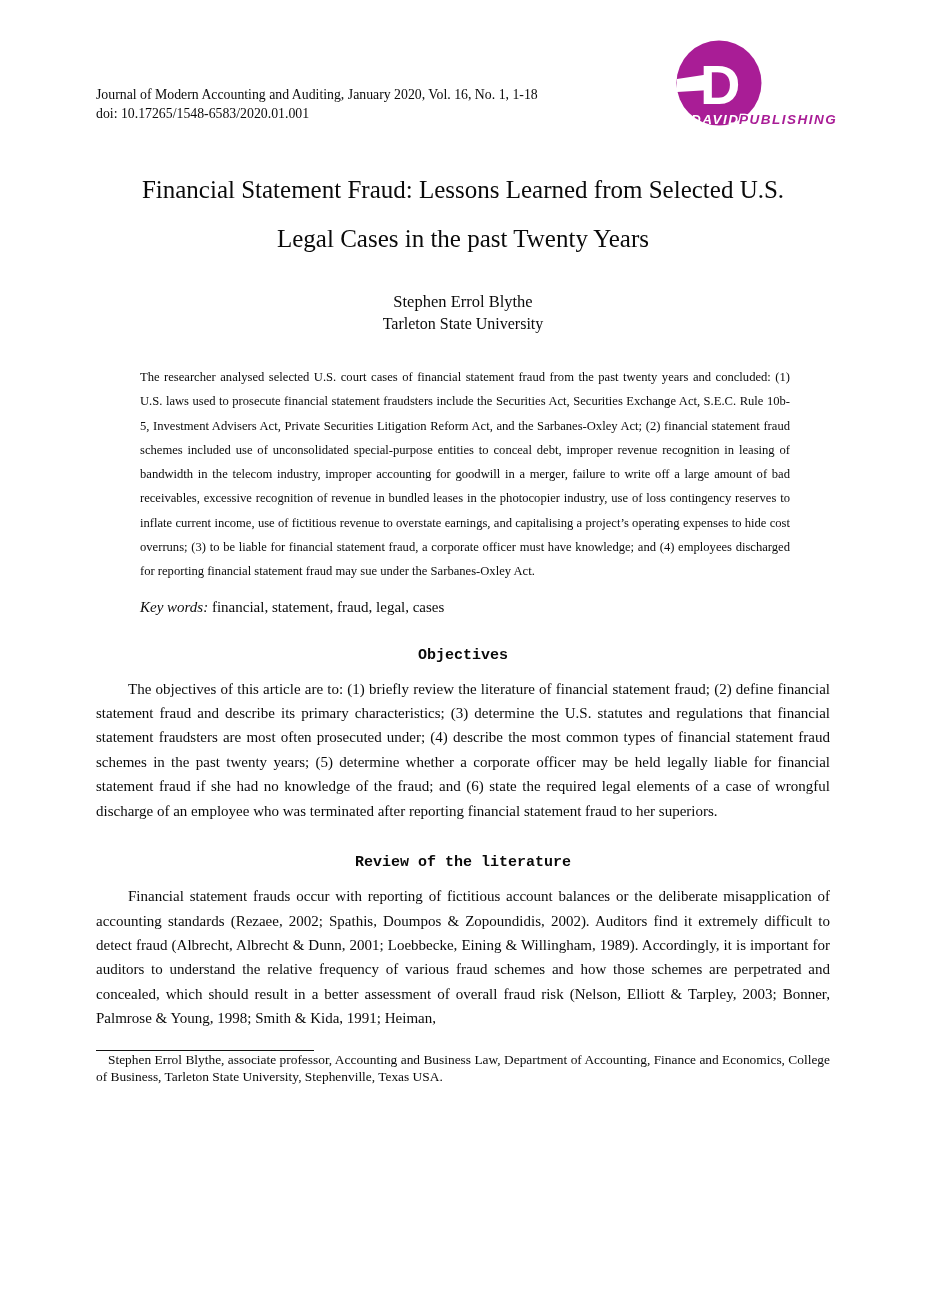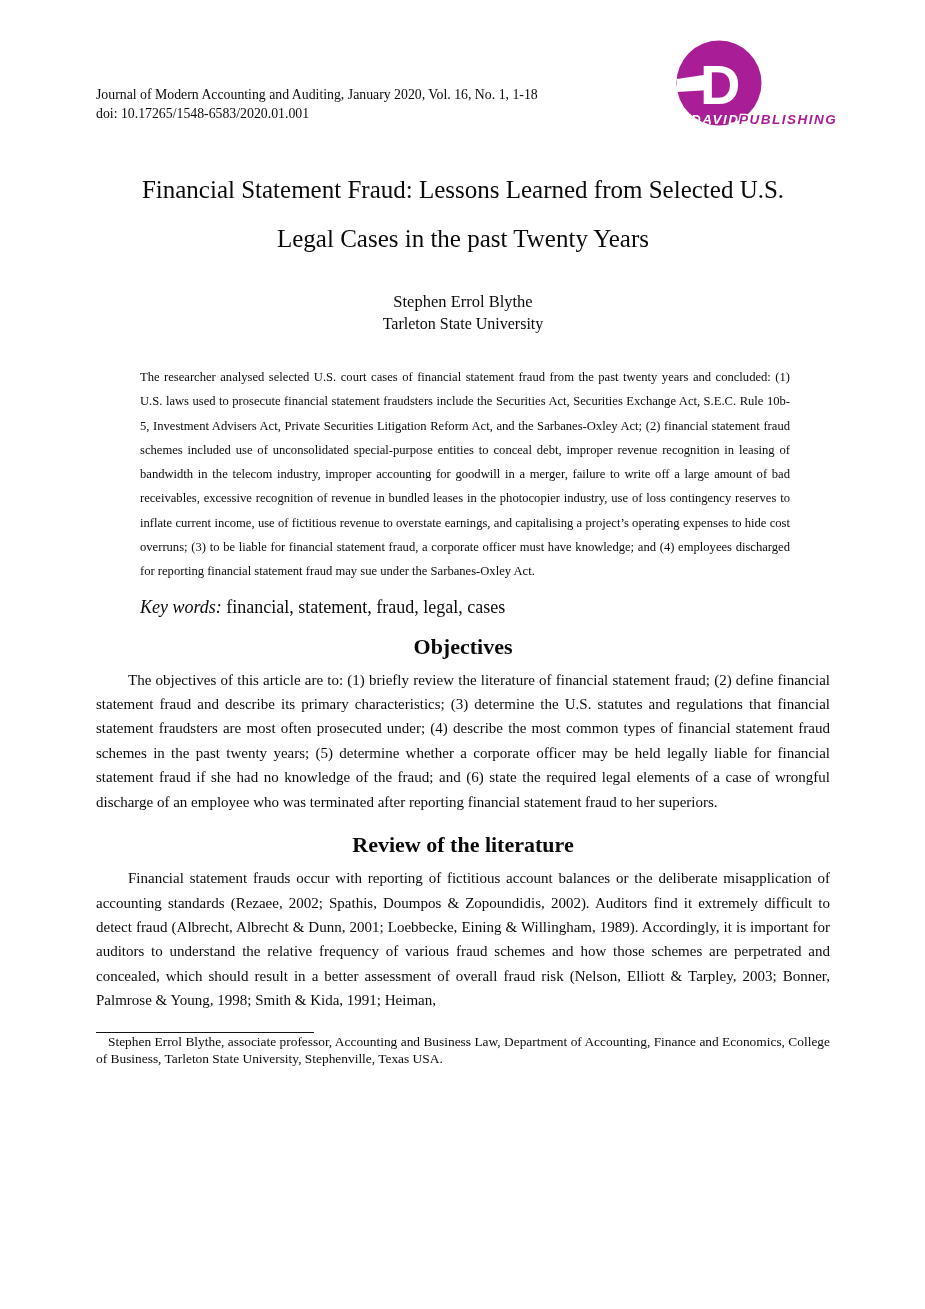--- a/index.html
+++ b/index.html
@@ -51,30 +51,31 @@
     margin-left: 44px;
     margin-right: 40px;
     font-size: 12.6px;
     line-height: 24.3px;
     text-align: justify;
   }
   .keywords {
     margin-top: 14px;
     margin-left: 44px;
     margin-right: 40px;
-    font-size: 18px;
+    font-size: 15px;
     line-height: 18px;
   }
   .keywords .kw-label { font-style: italic; }
   .section-heading {
-    margin-top: 18px;
-    font-size: 22px;
+    margin-top: 27px;
+    font-size: 15px;
     font-weight: bold;
     text-align: center;
     line-height: 25px;
+    font-family: Liberation Mono, monospace;
   }
   .body-paragraph {
     margin-top: 9px;
     font-size: 15px;
     line-height: 24.4px;
     text-align: justify;
     text-indent: 32px;
   }
   .footnote {
     margin-top: 19px;

